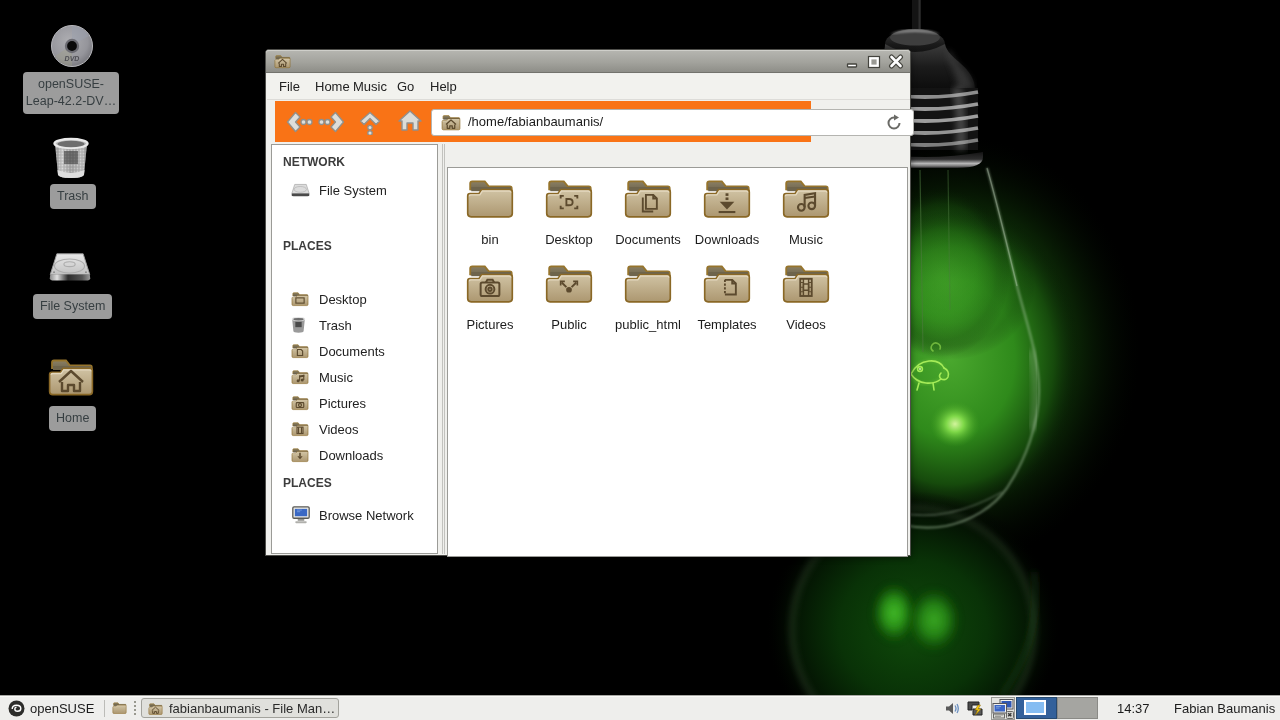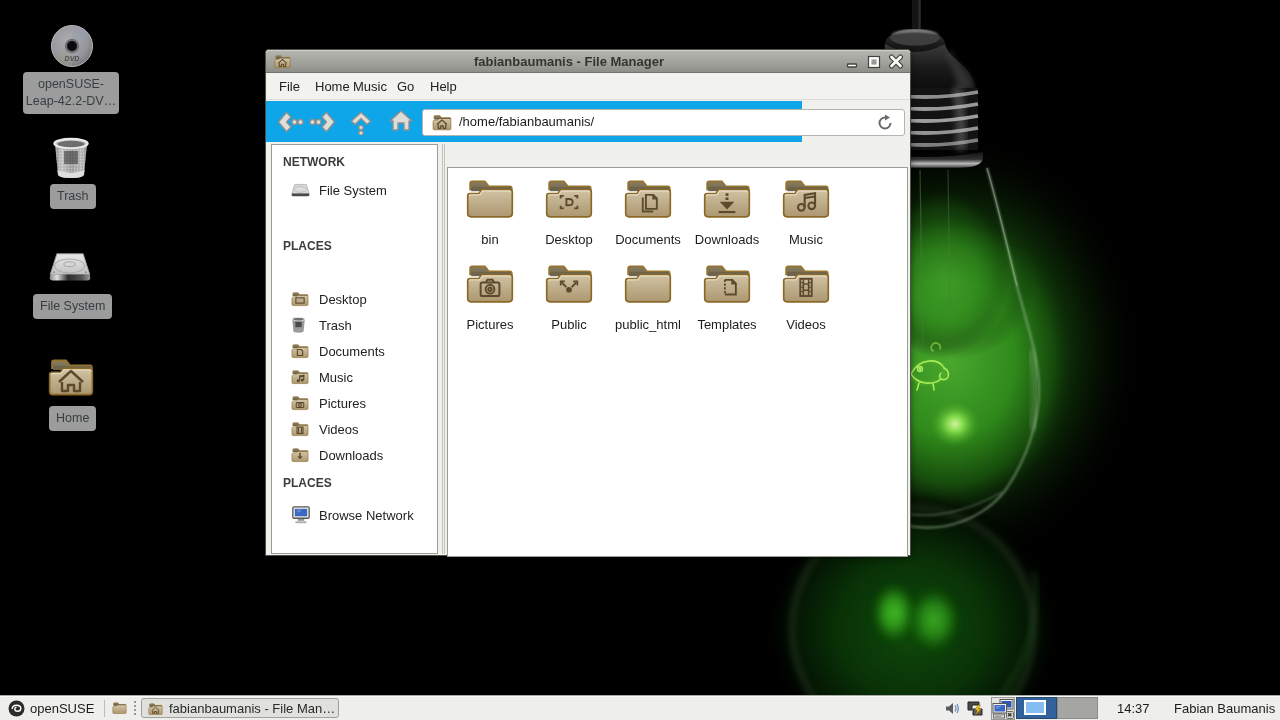--- a/index.html
+++ b/index.html
@@ -248,38 +248,37 @@
 
 <div id="win">
   <div id="titlebar">
     <svg class="abs" style="left:8px;top:3px" width="17" height="17" viewBox="0 0 48 42">
         <use href="#bigfolder"></use>
       <g stroke="#5c4a2e" stroke-width="3" fill="none" stroke-linejoin="round">
         <path d="M12 26 L24 15 L36 26"></path>
           <path d="M15 26 L15 35 L21 35 L21 29 L27 29 L27 35 L33 35 L33 26"></path>
       </g>
     </svg>
-    <div id="title">fabianbaumanis - File Manager</div>
     <svg class="abs" style="right:3px;top:4px" width="62" height="16" viewBox="0 0 62 16">
       <rect x="2.5" y="10" width="9" height="3" rx="0.5" fill="#fff" stroke="#44443e" stroke-width="1.3"></rect>
       <rect x="23.5" y="2.5" width="11" height="11" fill="none" stroke="#44443e" stroke-width="1.2"></rect>
       <rect x="25.3" y="4.3" width="7.4" height="7.4" fill="#9a9a94" stroke="#fff" stroke-width="2.2"></rect>
       <path d="M46.5 3 L55.5 12 M55.5 3 L46.5 12" stroke="#44443e" stroke-width="5" stroke-linecap="round"></path>
       <path d="M46.5 3 L55.5 12 M55.5 3 L46.5 12" stroke="#fff" stroke-width="2.6" stroke-linecap="round"></path>
     </svg>
   </div>
   <div id="menubar">
     <span class="menuitem" style="left:12px">File</span>
     <span class="menuitem" style="left:48px">Home</span>
     <span class="menuitem" style="left:86px">Music</span>
     <span class="menuitem" style="left:130px">Go</span>
     <span class="menuitem" style="left:163px">Help</span>
   </div>
 
-  <div class="abs" style="left:0;top:51px;width:536px;height:41px;background:#0ea5e9">
+  <div class="abs" style="left:9px;top:51px;width:536px;height:41px;background:#f97316">
     <svg class="abs" style="left:10px;top:8px" width="100" height="26" viewBox="0 0 100 26">
       <g stroke="#90908c" stroke-width="1.3" fill="#dededa" stroke-linejoin="round">
         <path d="M10.5 3.5 L2.5 13 L10.5 22.5 L15 18 L10.5 13 L15 8 Z"></path>
         <circle cx="18.5" cy="13" r="2.5"></circle>
           <circle cx="24.5" cy="13" r="2.5"></circle>
         <g transform="translate(36,0)">
           <path d="M14.5 3.5 L22.5 13 L14.5 22.5 L10 18 L14.5 13 L10 8 Z"></path>
           <circle cx="6.5" cy="13" r="2.5"></circle>
             <circle cx="0.5" cy="13" r="2.5"></circle>
         </g>

